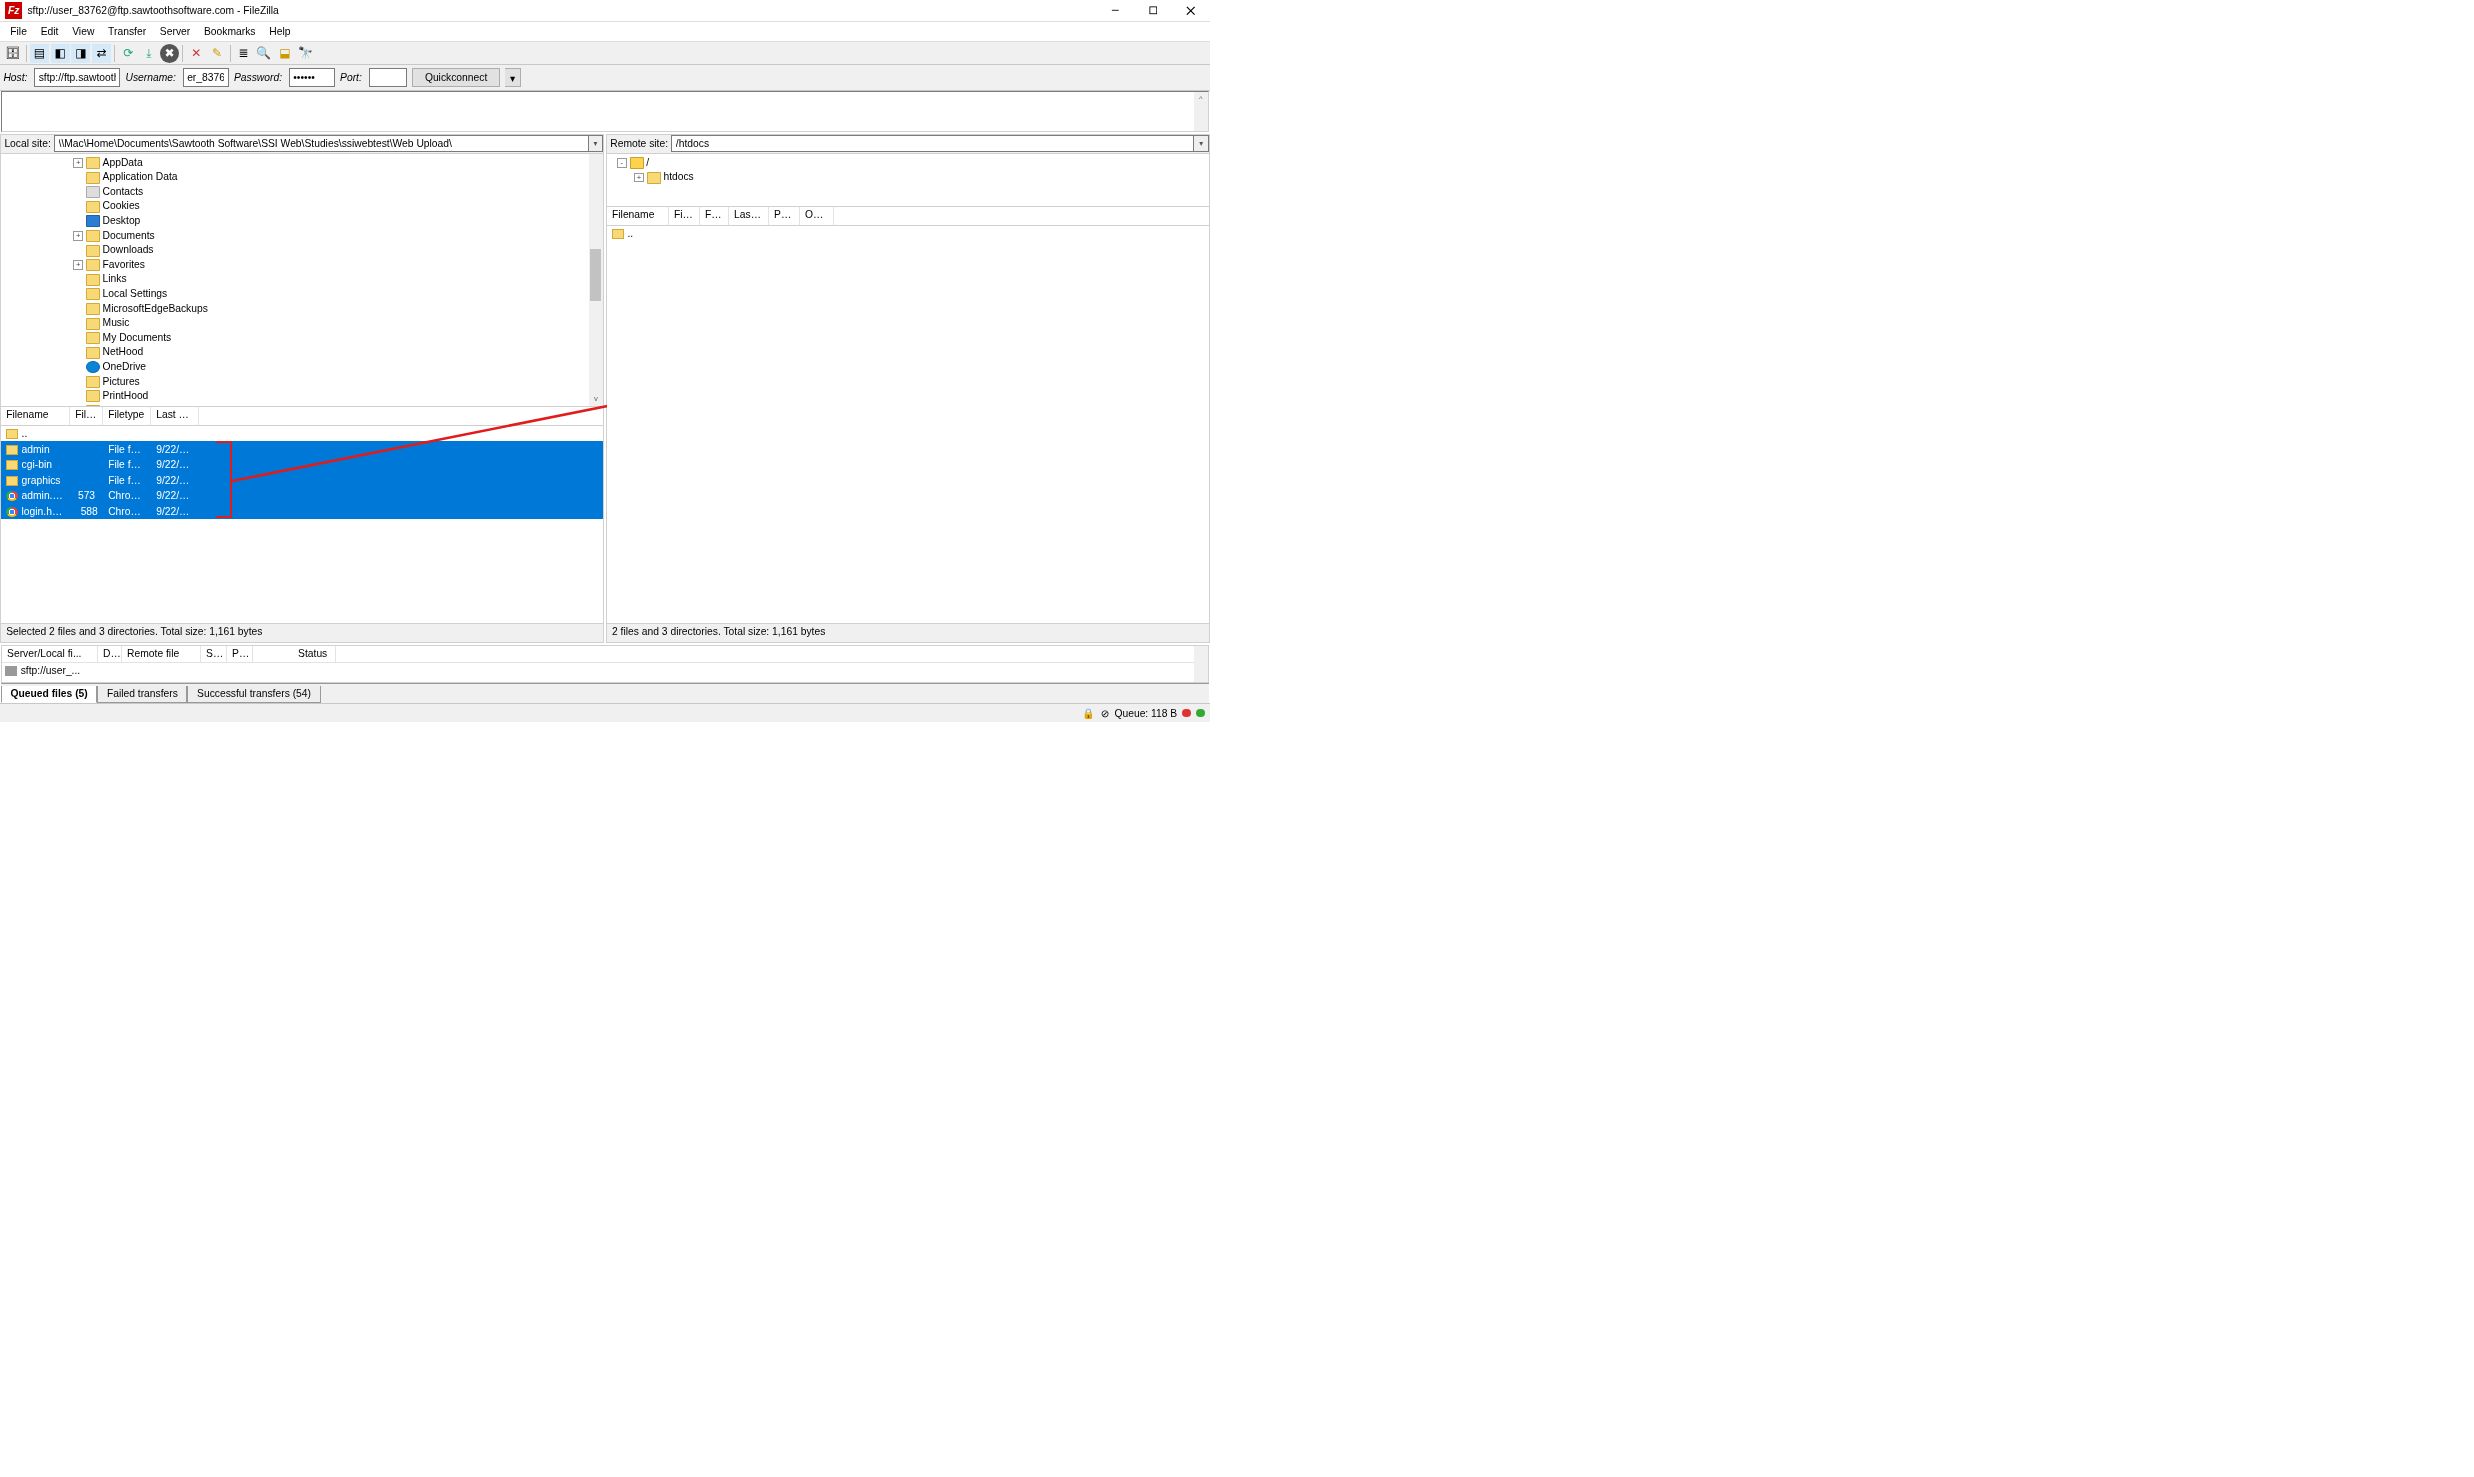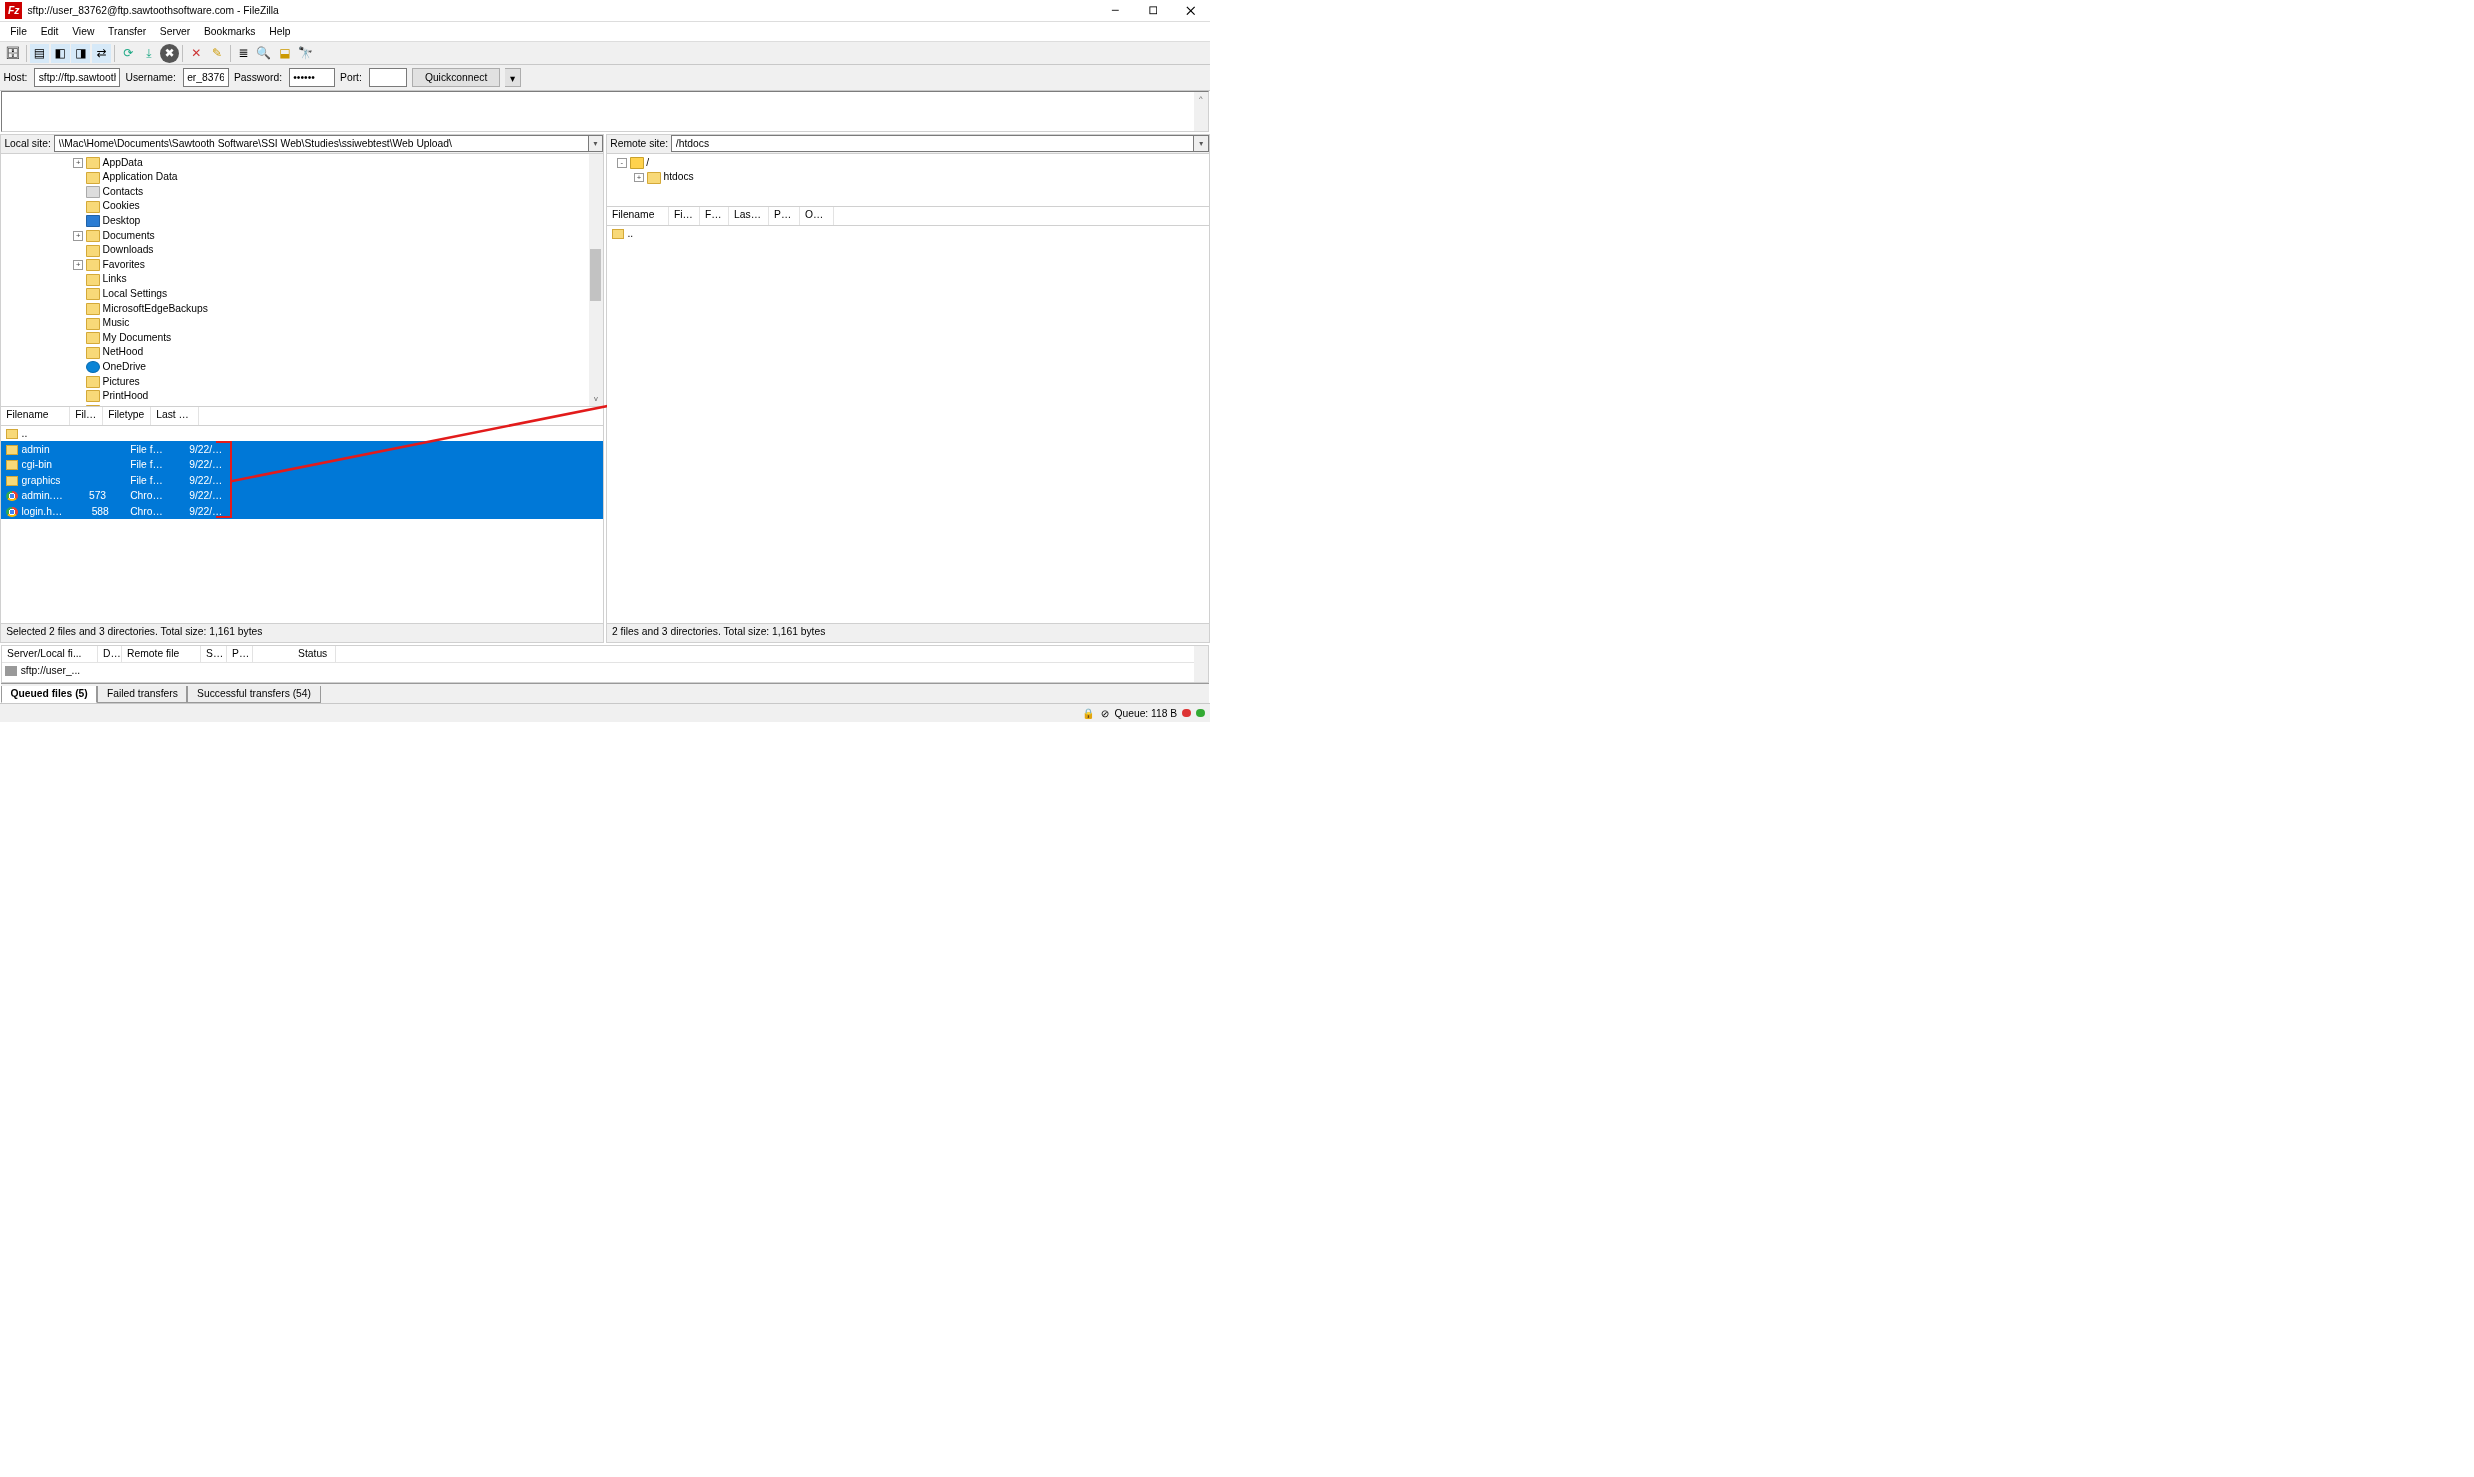--- a/index.html
+++ b/index.html
@@ -15,21 +15,21 @@
 .menubar { display:flex; gap:0; height:19px; align-items:center; padding:0 3.4px; background:#fff; }
 .menubar .menuitem { padding:1.7px 6.9px; cursor:default; }
 
 
 .toolbar { display:flex; align-items:center; height:24px; padding:1.7px 3.4px; gap:1.7px; background:#f0f0f0; border-top:0.9px solid #ddd; border-bottom:0.9px solid #c8c8c8; }
 .toolbar .tbtn { width:19px; height:19px; border:0.9px solid transparent; display:flex; align-items:center; justify-content:center; font-size:12px; cursor:default; }
 .toolbar .divider { width:0.9px; height:17px; background:#c0c0c0; margin:0 1.7px; }
 
 
 .qcbar { display:flex; align-items:center; height:26px; padding:1.7px 3.4px; gap:5.2px; background:#f0f0f0; border-bottom:0.9px solid #c8c8c8; }
-.qcbar label { margin-right:1.7px; }
+.qcbar label { margin-right:1.7px;font-style:italic; }
 .qcbar input { height:19px; border:0.9px solid #7a7a7a; padding:0 3.4px; background:#fff; }
 .qcbar .qcbtn { height:19px; padding:0 12px; border:0.9px solid #adadad; background:#e1e1e1; }
 .qcbar .qcdrop { width:15.5px; height:19px; border:0.9px solid #adadad; border-left:none; background:#e1e1e1; display:flex; align-items:center; justify-content:center; }
 
 
 .logpane { height:41px; border:0.9px inset #d0d0d0; margin:0 0.9px 1.7px 0.9px; background:#fff; position:relative; }
 .logpane .scrollbar { position:absolute; right:0; top:0; bottom:0; width:14.6px; background:#f0f0f0; }
 .logpane .scrollbar .thumb { position:absolute; top:0; left:1.7px; right:1.7px; height:12px; display:flex; align-items:center; justify-content:center; font-size:7.7px; color:#666;}
 
 
@@ -59,21 +59,21 @@
 .tree .icon.circle { border-radius:50%; background:#0a84d6; border-color:#076bb0; }
 .tree .icon.person { background:#ddd; border-color:#aaa; }
 .tree .icon.star { background:#f8d978; }
 .tree .icon.unknown { background:#ffd24d; border-color:#caa22b; position:relative;}
 
 .listpane { flex:1; background:#fff; display:flex; flex-direction:column; min-height:0; position:relative; }
 .listheader { display:flex; border-bottom:0.9px solid #d0d0d0; height:19px; background:#fff; }
 .listheader .col { padding:1.7px 5.2px; border-right:0.9px solid #e3e3e3; overflow:hidden; text-overflow:ellipsis; white-space:nowrap; }
 .listbody { flex:1; overflow:hidden; position:relative; }
 .listbody .row { display:flex; height:15.5px; align-items:center; }
-.listbody .row.sel { background:#0078d7; color:#fff;gap:11px; }
+.listbody .row.sel { background:#0078d7; color:#fff; }
 .listbody .row .cell { padding:0 5.2px; overflow:hidden; text-overflow:ellipsis; white-space:nowrap; }
 .listbody .fileicon { width:12px; height:10.3px; background:#f8d978; border:0.9px solid #d4a938; margin-right:3.4px; display:inline-block; vertical-align:middle; }
 .listbody .fileicon.chrome { border-radius:50%; background:radial-gradient(circle,#4285f4 30%,#fff 31%,#fff 40%, transparent 41%), conic-gradient(#ea4335 0 120deg,#fbbc05 120deg 240deg,#34a853 240deg 360deg); border:none;}
 .statusline { height:19px; padding:1.7px 5.2px; background:#f0f0f0; border-top:0.9px solid #d0d0d0; }
 
 
 .annotation-bracket { position:absolute; border:2.6px solid #e21b1b; border-left:none; width:15.5px; }
 .annotation-arrow { position:absolute; }
 
 

